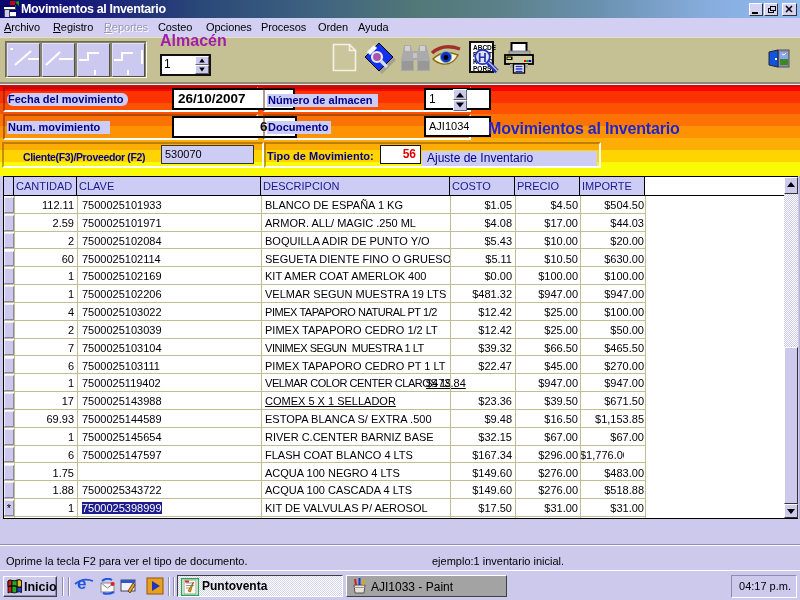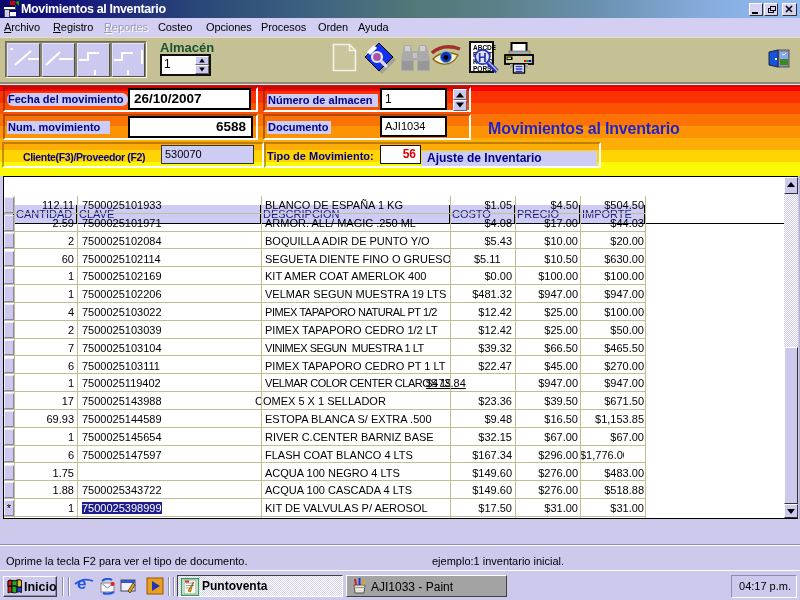--- a/index.html
+++ b/index.html
@@ -2,21 +2,21 @@
 <html><head><meta charset="utf-8">
 <style>
 * { margin:0; padding:0; box-sizing:border-box; }
 svg { display:block; }
 html,body { width:800px; height:600px; overflow:hidden; }
 body { font-family:"Liberation Sans", sans-serif; position:relative; background:#ccc9ec; }
 .abs { position:absolute; }
 .nav-btn { position:absolute; top:1px; width:33px; height:34px; background:#ccc9f0;
   border-top:1px solid #e4e2f8; border-left:1px solid #e4e2f8; border-right:1px solid #514f42; border-bottom:1px solid #514f42; }
 .lbl { position:absolute; background:#ccccf4; color:#00008b; font-weight:bold; font-size:11px; line-height:13px; white-space:nowrap; }
-.inp { position:absolute; background:#fff; border:2px solid #000; font-size:13.5px; color:#000; white-space:nowrap; }
+.inp { position:absolute; background:#fff; border:2px solid #000; font-size:13.5px; color:#000; white-space:nowrap;margin-left:44px; }
 .hdrcell { position:absolute; top:0; height:18px; background:#ccccf4; color:#1a1a90; font-size:11px; line-height:18px;
   border-right:1px solid #000; overflow:hidden; }
 .cell { position:absolute; font-size:11px; line-height:17px; color:#000; white-space:nowrap; overflow:hidden; }
 .vline { position:absolute; top:0; bottom:0; width:1px; background:#c2bd92; }
 </style></head>
 <body>
 
 <div class="abs" style="left:0;top:0;width:800px;height:600px;"></div>
 <div class="abs" style="right:0;top:18px;width:1px;height:552px;background:#b4aed0;"></div>
 
@@ -80,21 +80,21 @@
         <path d="M1 16 L10 16 L10 8 M10 9 L21 9 M17 26 L17 33" stroke="#fff" stroke-width="2" fill="none"></path>
       </svg>
   </div>
   <div class="nav-btn" style="left:106px;">
     <svg width="31" height="31">
         <path d="M1 16 L9 16 L9 8 M9 9 L20 9 M15 26 L15 33 M29 6 L29 20" stroke="#fff" stroke-width="2" fill="none"></path>
       </svg>
   </div>
 </div>
 
-<div class="abs" style="left:160px;top:40px;color:#14532d;font-weight:bold;font-size:13px;">Almacén</div>
+<div class="abs" style="left:160px;top:32px;color:#a21caf;font-weight:bold;font-size:16px;">Almacén</div>
 <div class="abs" style="left:160px;top:54px;width:51px;height:22px;background:#fff;border:2px solid #111;">
   <span class="abs" style="left:2px;top:1px;font-size:12px;color:#000;">1</span>
   <div class="abs" style="left:33px;top:0px;width:14px;height:9px;background:#ccc9f0;border:1px solid;border-color:#fff #666 #666 #fff;">
     <svg width="12" height="7" viewBox="0 0 12 7">
         <path d="M6 1.5 L8.8 5.5 L3.2 5.5 Z" fill="#000"></path>
       </svg>
   </div>
   <div class="abs" style="left:33px;top:9px;width:14px;height:9px;background:#ccc9f0;border:1px solid;border-color:#fff #666 #666 #fff;">
     <svg width="12" height="7" viewBox="0 0 12 7">
         <path d="M6 5.5 L8.8 1.5 L3.2 1.5 Z" fill="#000"></path>
@@ -203,23 +203,23 @@
 
 <div class="abs" style="left:488px;top:120px;color:#2222cc;font-weight:bold;font-size:16px;letter-spacing:-0.2px;">Movimientos al Inventario</div>
 
 <div class="abs" style="left:2px;top:142px;width:262px;height:26px;border:2px solid;border-color:rgba(120,70,10,0.45) #fff #fff rgba(120,70,10,0.45);"></div>
 <div class="abs" style="left:23px;top:151px;color:#00008b;font-weight:bold;font-size:10.5px;letter-spacing:-0.35px;">Cliente(F3)/Proveedor (F2)</div>
 <div class="abs" style="left:161px;top:145px;width:93px;height:19px;background:#ccccf4;border:1px solid #333;font-size:11px;line-height:17px;padding-left:3px;color:#000;">530070</div>
 
 <div class="abs" style="left:264px;top:142px;width:337px;height:26px;border:2px solid;border-color:rgba(120,70,10,0.45) #fff #fff rgba(120,70,10,0.45);"></div>
 <div class="abs" style="left:267px;top:150px;color:#00008b;font-weight:bold;font-size:11px;">Tipo de Movimiento:</div>
 <div class="abs" style="left:380px;top:145px;width:41px;height:19px;background:#fff;border:1px solid #111;color:#e00000;font-weight:bold;font-size:12px;line-height:17px;text-align:right;padding-right:4px;">56</div>
-<div class="abs" style="left:422px;top:151px;width:175px;height:15px;background:#ccccf4;color:#00008b;font-weight:bold;font-size:12px;line-height:14px;padding-left:5px;">Ajuste de Inventario</div>
+<div class="abs" style="left:422px;top:151px;width:175px;height:15px;background:#ccccf4;color:#00008b;font-weight:normal;font-size:12px;line-height:14px;padding-left:5px;">Ajuste de Inventario</div>
 <div class="abs" style="left:3px;top:176px;width:795px;height:344px;background:#fff;border:1px solid #000;border-bottom-width:2px;">
-    <div class="abs" style="left:0;top:0;width:793px;height:19px;border-bottom:1px solid #000;margin-top:28px;">
+    <div class="abs" style="left:0;top:0;width:793px;height:19px;border-bottom:1px solid #000;">
       <div class="hdrcell" style="left:0px;width:10px;"></div>
       <div class="hdrcell" style="left:10px;width:63px;padding-left:2px;">CANTIDAD</div>
       <div class="hdrcell" style="left:73px;width:184px;padding-left:2px;">CLAVE</div>
       <div class="hdrcell" style="left:257px;width:189px;padding-left:2px;">DESCRIPCION</div>
       <div class="hdrcell" style="left:446px;width:65px;padding-left:2px;">COSTO</div>
       <div class="hdrcell" style="left:511px;width:65px;padding-left:2px;">PRECIO</div>
       <div class="hdrcell" style="left:576px;width:65px;padding-left:2px;">IMPORTE</div>
     </div>
     <div class="abs" style="left:0;top:20.0px;width:641px;height:16.8px;border-bottom:1px solid #c2bd92;">
       <div class="abs" style="left:0;top:0;width:10px;height:100%;background:#ccc9ec;border-top:1px solid #efedfa;border-left:1px solid #efedfa;border-right:1px solid #8a86ac;border-bottom:1px solid #8a86ac;text-align:center;font-size:11px;line-height:15px;"></div>
@@ -246,21 +246,21 @@
       <div class="cell" style="left:258px;width:189px;padding-left:3px;">BOQUILLA ADIR DE PUNTO Y/O</div>
       <div class="cell" style="left:446px;width:62px;text-align:right;">$5.43</div>
       <div class="cell" style="left:511px;width:63px;text-align:right;">$10.00</div>
       <div class="cell" style="left:576px;width:64px;text-align:right;">$20.00</div>
     </div>
     <div class="abs" style="left:0;top:73.5px;width:641px;height:16.8px;border-bottom:1px solid #c2bd92;">
       <div class="abs" style="left:0;top:0;width:10px;height:100%;background:#ccc9ec;border-top:1px solid #efedfa;border-left:1px solid #efedfa;border-right:1px solid #8a86ac;border-bottom:1px solid #8a86ac;text-align:center;font-size:11px;line-height:15px;"></div>
       <div class="cell" style="left:10px;width:63px;text-align:right;padding-right:3px;">60</div>
       <div class="cell" style="left:76px;width:184px;padding-left:2px;">7500025102114</div>
       <div class="cell" style="left:258px;width:189px;padding-left:3px;">SEGUETA DIENTE FINO O GRUESO</div>
-      <div class="cell" style="left:470px;width:62px;">$5.11</div>
+      <div class="cell" style="left:446px;width:62px;text-align:right;">$5.11</div>
       <div class="cell" style="left:511px;width:63px;text-align:right;">$10.50</div>
       <div class="cell" style="left:576px;width:64px;text-align:right;">$630.00</div>
     </div>
     <div class="abs" style="left:0;top:91.3px;width:641px;height:16.8px;border-bottom:1px solid #c2bd92;">
       <div class="abs" style="left:0;top:0;width:10px;height:100%;background:#ccc9ec;border-top:1px solid #efedfa;border-left:1px solid #efedfa;border-right:1px solid #8a86ac;border-bottom:1px solid #8a86ac;text-align:center;font-size:11px;line-height:15px;"></div>
       <div class="cell" style="left:10px;width:63px;text-align:right;padding-right:3px;">1</div>
       <div class="cell" style="left:76px;width:184px;padding-left:2px;">7500025102169</div>
       <div class="cell" style="left:258px;width:189px;padding-left:3px;">KIT AMER COAT AMERLOK 400</div>
       <div class="cell" style="left:446px;width:62px;text-align:right;">$0.00</div>
       <div class="cell" style="left:511px;width:63px;text-align:right;">$100.00</div>
@@ -317,21 +317,21 @@
       <div class="cell" style="left:76px;width:184px;padding-left:2px;">7500025119402</div>
       <div class="cell" style="left:258px;width:189px;padding-left:3px;letter-spacing:-0.45px;">VELMAR COLOR CENTER CLAROS 19</div>
       <div class="cell" style="left:422px;width:62px;text-align:left;text-decoration:underline;">$473.84</div>
       <div class="cell" style="left:511px;width:63px;text-align:right;">$947.00</div>
       <div class="cell" style="left:576px;width:64px;text-align:right;">$947.00</div>
     </div>
     <div class="abs" style="left:0;top:216.2px;width:641px;height:16.8px;border-bottom:1px solid #c2bd92;">
       <div class="abs" style="left:0;top:0;width:10px;height:100%;background:#ccc9ec;border-top:1px solid #efedfa;border-left:1px solid #efedfa;border-right:1px solid #8a86ac;border-bottom:1px solid #8a86ac;text-align:center;font-size:11px;line-height:15px;"></div>
       <div class="cell" style="left:10px;width:63px;text-align:right;padding-right:3px;">17</div>
       <div class="cell" style="left:76px;width:184px;padding-left:2px;">7500025143988</div>
-      <div class="cell" style="left:248px;width:189px;padding-left:3px;">COMEX 5 X 1 SELLADOR</div>
+      <div class="cell" style="left:258px;width:189px;padding-left:3px;text-decoration:underline;">COMEX 5 X 1 SELLADOR</div>
       <div class="cell" style="left:446px;width:62px;text-align:right;">$23.36</div>
       <div class="cell" style="left:511px;width:63px;text-align:right;">$39.50</div>
       <div class="cell" style="left:576px;width:64px;text-align:right;">$671.50</div>
     </div>
     <div class="abs" style="left:0;top:234.0px;width:641px;height:16.8px;border-bottom:1px solid #c2bd92;">
       <div class="abs" style="left:0;top:0;width:10px;height:100%;background:#ccc9ec;border-top:1px solid #efedfa;border-left:1px solid #efedfa;border-right:1px solid #8a86ac;border-bottom:1px solid #8a86ac;text-align:center;font-size:11px;line-height:15px;"></div>
       <div class="cell" style="left:10px;width:63px;text-align:right;padding-right:3px;">69.93</div>
       <div class="cell" style="left:76px;width:184px;padding-left:2px;">7500025144589</div>
       <div class="cell" style="left:258px;width:189px;padding-left:3px;">ESTOPA BLANCA S/ EXTRA .500</div>
       <div class="cell" style="left:446px;width:62px;text-align:right;">$9.48</div>

